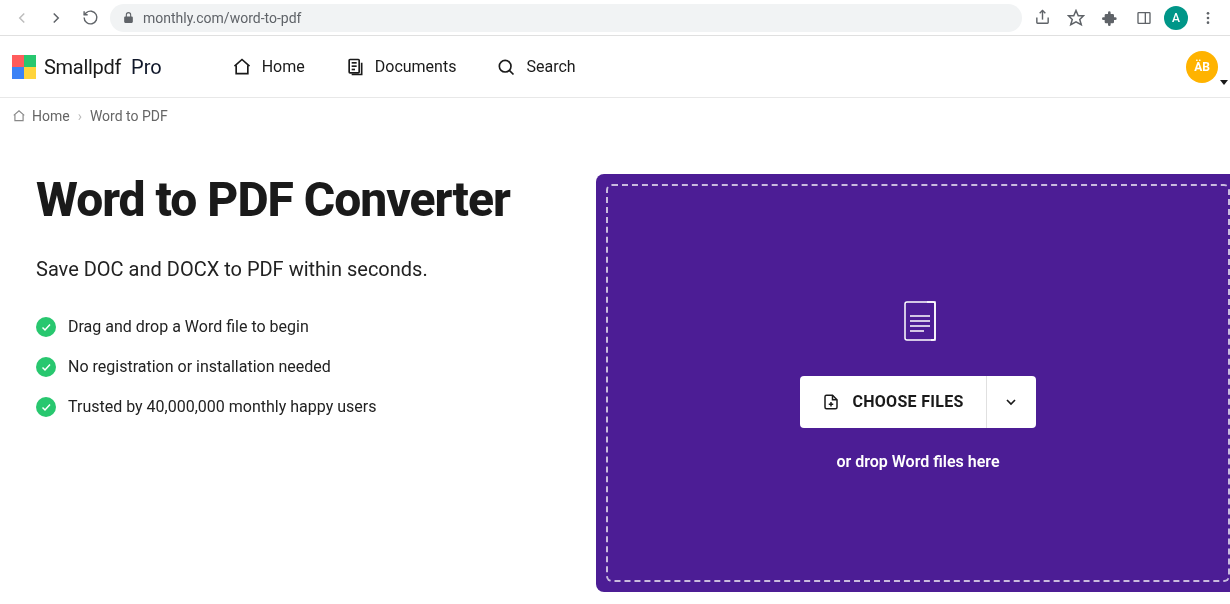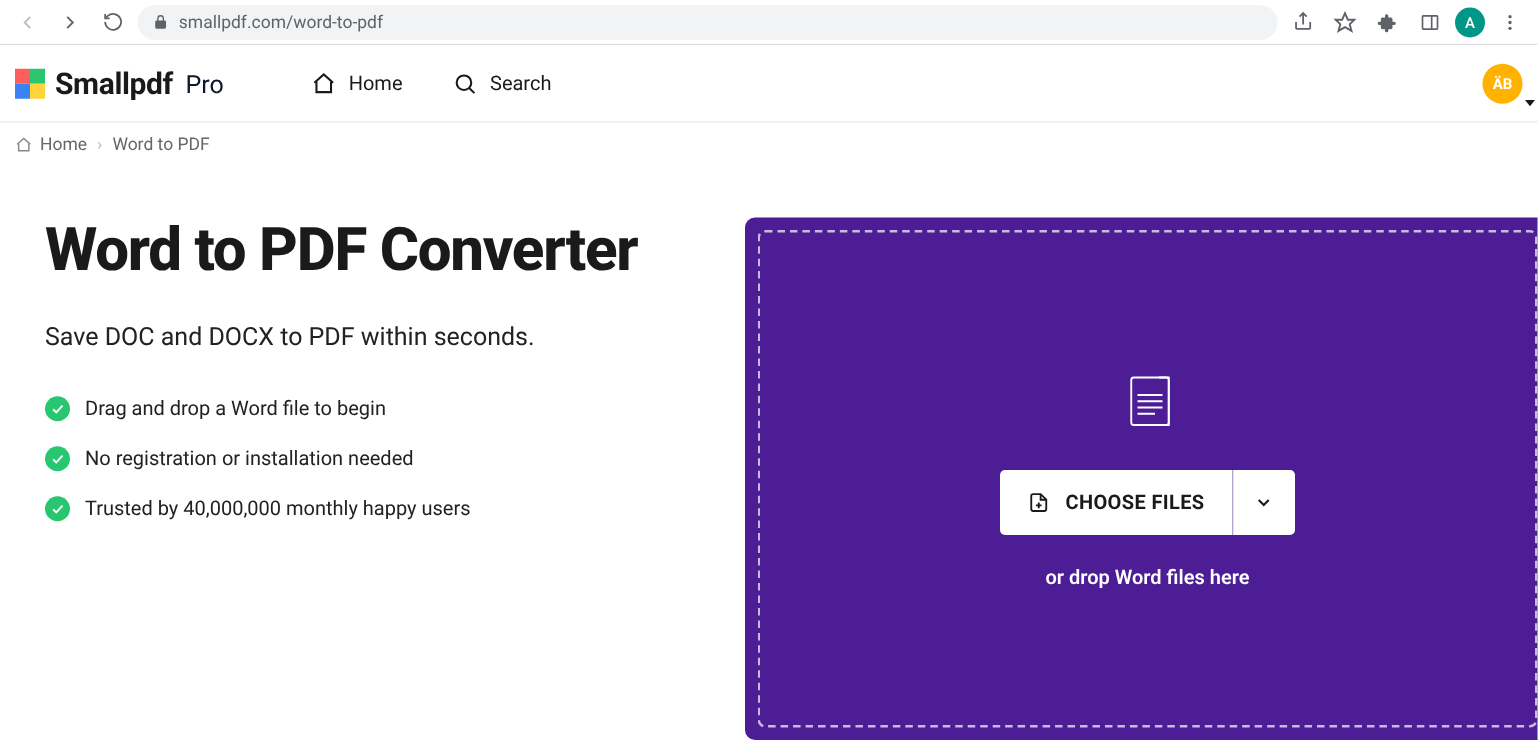--- a/index.html
+++ b/index.html
@@ -15,21 +15,21 @@
 .avatar-small { width: 24px; height: 24px; border-radius: 50%; background: #009688; color: #fff; display: flex; align-items: center; justify-content: center; font-size: 12px; font-weight: 500; }
 
 
 .top-nav { display: flex; align-items: center; height: 62px; padding: 0 12px; border-bottom: 1px solid #e8e8e8; }
 .logo-area { display: flex; align-items: center; gap: 8px; margin-right: 50px; }
 .logo-mark { width: 24px; height: 24px; display: grid; grid-template-columns: 1fr 1fr; grid-template-rows: 1fr 1fr; }
 .logo-mark > div:nth-child(1){ background:#ff5c5c; }
 .logo-mark > div:nth-child(2){ background:#28c76f; }
 .logo-mark > div:nth-child(3){ background:#3b82f6; }
 .logo-mark > div:nth-child(4){ background:#ffd43b; }
-.logo-text { font-size: 24px; font-weight: 700; letter-spacing: -0.3px; }
+.logo-text { font-size: 20px; font-weight: 400; letter-spacing: -0.3px; }
 .logo-pro { font-size: 20px; font-weight: 400; color: #0f172a; margin-left: 2px; }
 .nav-items { display: flex; align-items: stretch; height: 100%; }
 .nav-item { display: flex; align-items: center; gap: 10px; padding: 0 20px; font-size: 16px; color: #1a1a1a; cursor: pointer; height: 100%; position: relative; }
 .nav-item.active { color: #2563eb; }
 .nav-item.active::after { content: ""; position: absolute; left: 0; right: 0; bottom: -1px; height: 3px; background: #2563eb; }
 .nav-icon { width: 20px; height: 20px; display:flex; align-items:center; justify-content:center; }
 .grid-dots { width:16px; height:16px; display:grid; grid-template-columns:repeat(3,1fr); grid-template-rows:repeat(3,1fr); gap:2px; }
 .grid-dots > span { background:#2563eb; border-radius:1px; }
 .nav-spacer { flex: 1; }
 .user-badge { width: 32px; height: 32px; border-radius: 50%; background: #ffb300; color: #fff; font-weight: 700; font-size: 12px; display: flex; align-items: center; justify-content: center; position: relative; cursor: pointer; }
@@ -80,21 +80,21 @@
         <path d="M3 12a9 9 0 1 0 3-6.7L3 8"></path>
         <polyline points="3 3 3 8 8 8"></polyline>
       </svg>
   </div>
   <div class="url-bar">
     <span>
       <svg width="13" height="13" viewBox="0 0 24 24" fill="#5f6368">
           <path d="M12 2a5 5 0 0 0-5 5v3H6a2 2 0 0 0-2 2v8a2 2 0 0 0 2 2h12a2 2 0 0 0 2-2v-8a2 2 0 0 0-2-2h-1V7a5 5 0 0 0-5-5zm-3 5a3 3 0 1 1 6 0v3H9V7z"></path>
         </svg>
     </span>
-    <span class="url-text">smallpdf.com/word-to-pdf</span>
+    <span class="url-text">monthly.com/word-to-pdf</span>
   </div>
   <div class="browser-right">
     <div class="browser-icon">
       <svg width="17" height="17" viewBox="0 0 24 24" fill="none" stroke="currentColor" stroke-width="2">
           <path d="M4 12v7a1 1 0 0 0 1 1h14a1 1 0 0 0 1-1v-7"></path>
           <polyline points="16 6 12 2 8 6"></polyline>
           <line x1="12" y1="2" x2="12" y2="15"></line>
         </svg>
     </div>
     <div class="browser-icon">
@@ -139,20 +139,32 @@
   </div>
   <div class="nav-items">
     <div class="nav-item">
       <span class="nav-icon">
         <svg width="20" height="20" viewBox="0 0 24 24" fill="none" stroke="#1a1a1a" stroke-width="2">
             <path d="M3 11 12 3l9 8"></path>
             <path d="M5 10v10h14V10"></path>
           </svg>
       </span>
       <span>Home</span>
+    </div>
+    <div class="nav-item">
+      <span class="nav-icon">
+        <svg width="20" height="20" viewBox="0 0 24 24" fill="none" stroke="#1a1a1a" stroke-width="2">
+            <rect x="5" y="3" width="12" height="16" rx="1"></rect>
+            <path d="M8 21h12V7"></path>
+            <line x1="8" y1="7" x2="14" y2="7"></line>
+            <line x1="8" y1="11" x2="14" y2="11"></line>
+            <line x1="8" y1="15" x2="12" y2="15"></line>
+          </svg>
+      </span>
+      <span>Documents</span>
     </div>
     <div class="nav-item">
       <span class="nav-icon">
         <svg width="20" height="20" viewBox="0 0 24 24" fill="none" stroke="#1a1a1a" stroke-width="2">
             <circle cx="11" cy="11" r="7"></circle>
             <line x1="21" y1="21" x2="16" y2="16"></line>
           </svg>
       </span>
       <span>Search</span>
     </div>

